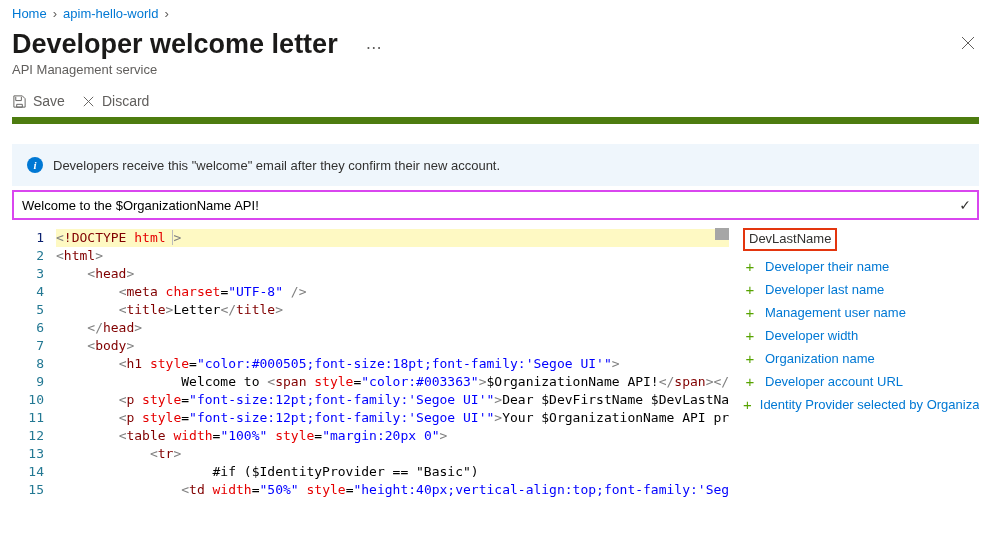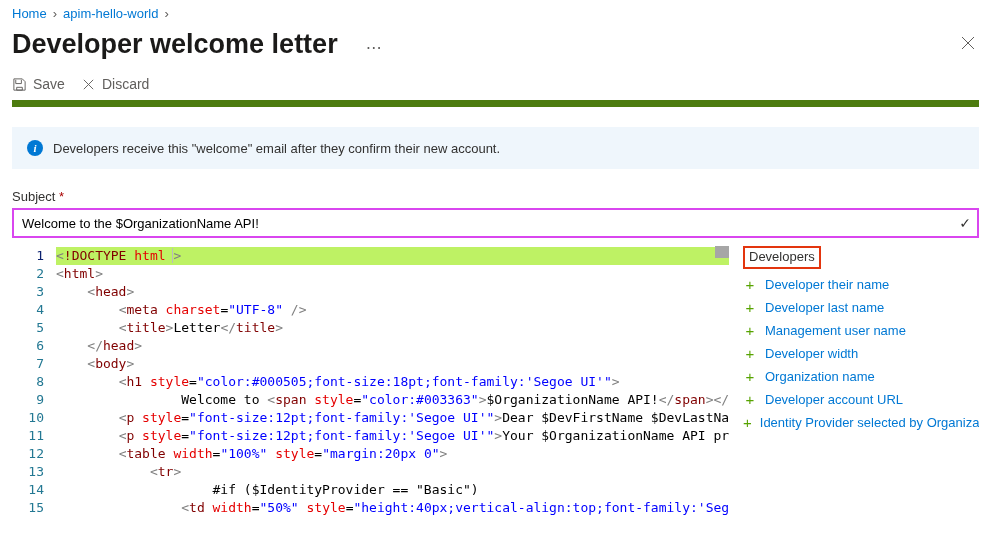--- a/index.html
+++ b/index.html
@@ -36,21 +36,21 @@
   .subject-check { position: absolute; right: 8px; top: 50%; transform: translateY(-50%); color: #323130; font-size: 14px; }
 
   
   .editor-panel { display: flex; margin-top: 8px; }
   .code-area { flex: 1; min-width: 0; display: flex; font-family: ui-monospace, Menlo, Consolas, monospace; font-size: 13px; position: relative; }
   .gutter { width: 44px; text-align: right; color: #237893; padding-right: 12px; user-select: none; line-height: 18px; padding-top: 1px; }
   .gutter div { height: 18px; }
   .gutter div.hl { color: #0b216f; font-weight: 400; }
   .code-lines { flex: 1; min-width: 0; white-space: pre; line-height: 18px; overflow: hidden; padding-top: 1px; }
   .code-lines .ln { height: 18px; }
-  .code-lines .hl-line { background: #bef264; }
+  .code-lines .hl-line { background: #fef9c3; }
   .tag-br { color: #808080; }
   .tag-nm { color: #800000; }
   .attr-n { color: #e50000; }
   .attr-v { color: #0000ff; }
   .txt { color: #000; }
   .cursor-caret { border-right: 1px solid #bbb; margin-left: -1px; }
   .scroll-mark { position: absolute; right: 0; top: 0; width: 14px; height: 12px; background: #a6a6a6; }
 
   
   .params { width: 250px; padding-left: 14px; font-size: 13px; }
@@ -74,20 +74,21 @@
     <div class="header-left">
       <div class="title">Developer welcome letter</div>
       <div class="ellipsis-btn">⋯</div>
     </div>
     <div class="close-btn">
       <svg width="14" height="14" viewBox="0 0 14 14">
           <path d="M1 1 L13 13 M13 1 L1 13" stroke="#605e5c" stroke-width="1"></path>
         </svg>
     </div>
   </div>
+  <div class="subtitle">API Management service</div>
 
   <div class="cmdbar">
     <div class="cmd">
       <svg viewBox="0 0 16 16">
           <path d="M2 2h9l3 3v9H2V2zm2 1v4h6V3m-5 8h6v3H5v-3z" fill="none" stroke="#605e5c" stroke-width="1"></path>
         </svg>
       <span>Save</span>
     </div>
     <div class="cmd">
       <svg viewBox="0 0 16 16">
@@ -95,23 +96,20 @@
         </svg>
       <span>Discard</span>
     </div>
   </div>
 
   <div class="info-banner">
     <div class="info-icon">i</div>
     <div>Developers receive this "welcome" email after they confirm their new account.</div>
   </div>
 
-  <div class="field-label">
-    <span>Subject</span> <span class="req">*</span>
-  </div>
   <div class="subject-input">
     <input type="text" value="Welcome to the $OrganizationName API!" style="">
     <span class="subject-check">✓</span>
   </div>
 
   <div class="editor-panel">
     <div class="code-area">
       <div class="gutter" id="gutter">
           <div class="hl">1</div>
           <div>2</div>
@@ -126,21 +124,21 @@
           <div>11</div>
           <div>12</div>
           <div>13</div>
           <div>14</div>
           <div>15</div>
         </div>
       <div class="code-lines" id="code-lines"><div class="ln hl-line"><span class="tag-br">&lt;</span><span class="tag-nm">!DOCTYPE </span><span class="attr-n">html</span><span class="cursor-caret"> </span><span class="tag-br">&gt;</span></div><div class="ln"><span class="tag-br">&lt;</span><span class="tag-nm">html</span><span class="tag-br">&gt;</span></div><div class="ln">    <span class="tag-br">&lt;</span><span class="tag-nm">head</span><span class="tag-br">&gt;</span></div><div class="ln">        <span class="tag-br">&lt;</span><span class="tag-nm">meta </span><span class="attr-n">charset</span><span class="txt">=</span><span class="attr-v">"UTF-8"</span><span class="tag-br"> /&gt;</span></div><div class="ln">        <span class="tag-br">&lt;</span><span class="tag-nm">title</span><span class="tag-br">&gt;</span><span class="txt">Letter</span><span class="tag-br">&lt;/</span><span class="tag-nm">title</span><span class="tag-br">&gt;</span></div><div class="ln">    <span class="tag-br">&lt;/</span><span class="tag-nm">head</span><span class="tag-br">&gt;</span></div><div class="ln">    <span class="tag-br">&lt;</span><span class="tag-nm">body</span><span class="tag-br">&gt;</span></div><div class="ln">        <span class="tag-br">&lt;</span><span class="tag-nm">h1 </span><span class="attr-n">style</span><span class="txt">=</span><span class="attr-v">"color:#000505;font-size:18pt;font-family:'Segoe UI'"</span><span class="tag-br">&gt;</span></div><div class="ln">                <span class="txt">Welcome to </span><span class="tag-br">&lt;</span><span class="tag-nm">span </span><span class="attr-n">style</span><span class="txt">=</span><span class="attr-v">"color:#003363"</span><span class="tag-br">&gt;</span><span class="txt">$OrganizationName API!</span><span class="tag-br">&lt;/</span><span class="tag-nm">span</span><span class="tag-br">&gt;&lt;/</span></div><div class="ln">        <span class="tag-br">&lt;</span><span class="tag-nm">p </span><span class="attr-n">style</span><span class="txt">=</span><span class="attr-v">"font-size:12pt;font-family:'Segoe UI'"</span><span class="tag-br">&gt;</span><span class="txt">Dear $DevFirstName $DevLastName,</span></div><div class="ln">        <span class="tag-br">&lt;</span><span class="tag-nm">p </span><span class="attr-n">style</span><span class="txt">=</span><span class="attr-v">"font-size:12pt;font-family:'Segoe UI'"</span><span class="tag-br">&gt;</span><span class="txt">Your $OrganizationName API program reg</span></div><div class="ln">        <span class="tag-br">&lt;</span><span class="tag-nm">table </span><span class="attr-n">width</span><span class="txt">=</span><span class="attr-v">"100%"</span><span class="txt"> </span><span class="attr-n">style</span><span class="txt">=</span><span class="attr-v">"margin:20px 0"</span><span class="tag-br">&gt;</span></div><div class="ln">            <span class="tag-br">&lt;</span><span class="tag-nm">tr</span><span class="tag-br">&gt;</span></div><div class="ln">                    <span class="txt">#if ($IdentityProvider == "Basic")</span></div><div class="ln">                <span class="tag-br">&lt;</span><span class="tag-nm">td </span><span class="attr-n">width</span><span class="txt">=</span><span class="attr-v">"50%"</span><span class="txt"> </span><span class="attr-n">style</span><span class="txt">=</span><span class="attr-v">"height:40px;vertical-align:top;font-family:'Segoe UI';fo</span></div></div>
       <div class="scroll-mark"></div>
     </div>
     <div class="params">
-      <span class="params-title">Developers</span>
+      <span class="params-title">DevLastName</span>
       <div id="param-list">
           <div class="param-item">
             <span class="plus">+</span>
             <span>Developer their name</span>
           </div>
           <div class="param-item">
             <span class="plus">+</span>
             <span>Developer last name</span>
           </div>
           <div class="param-item">

